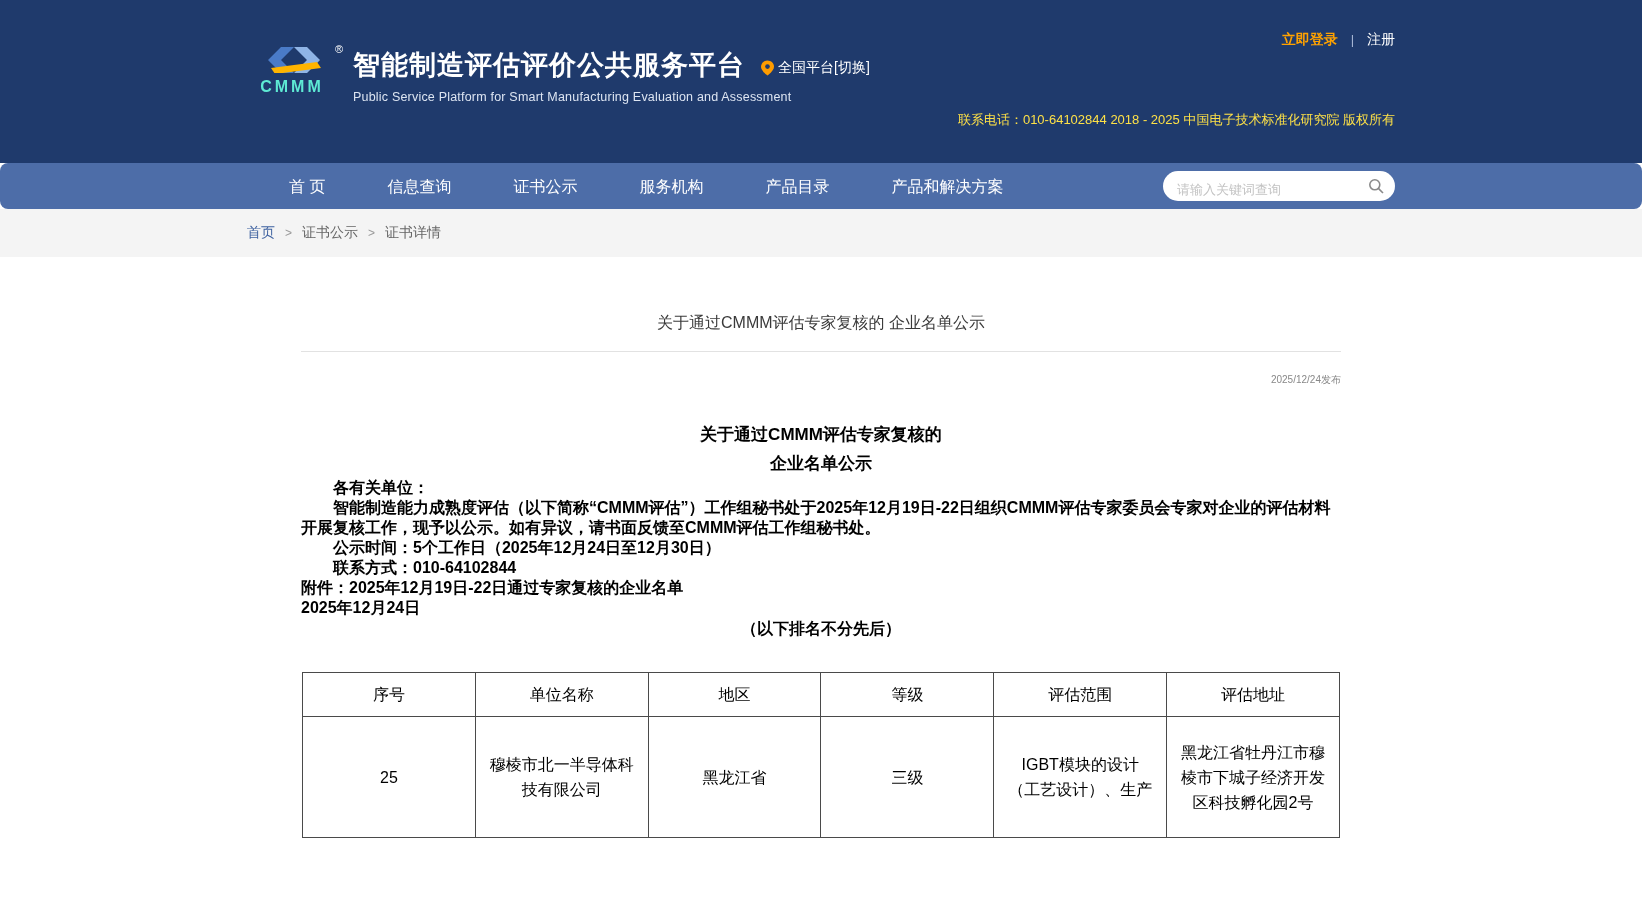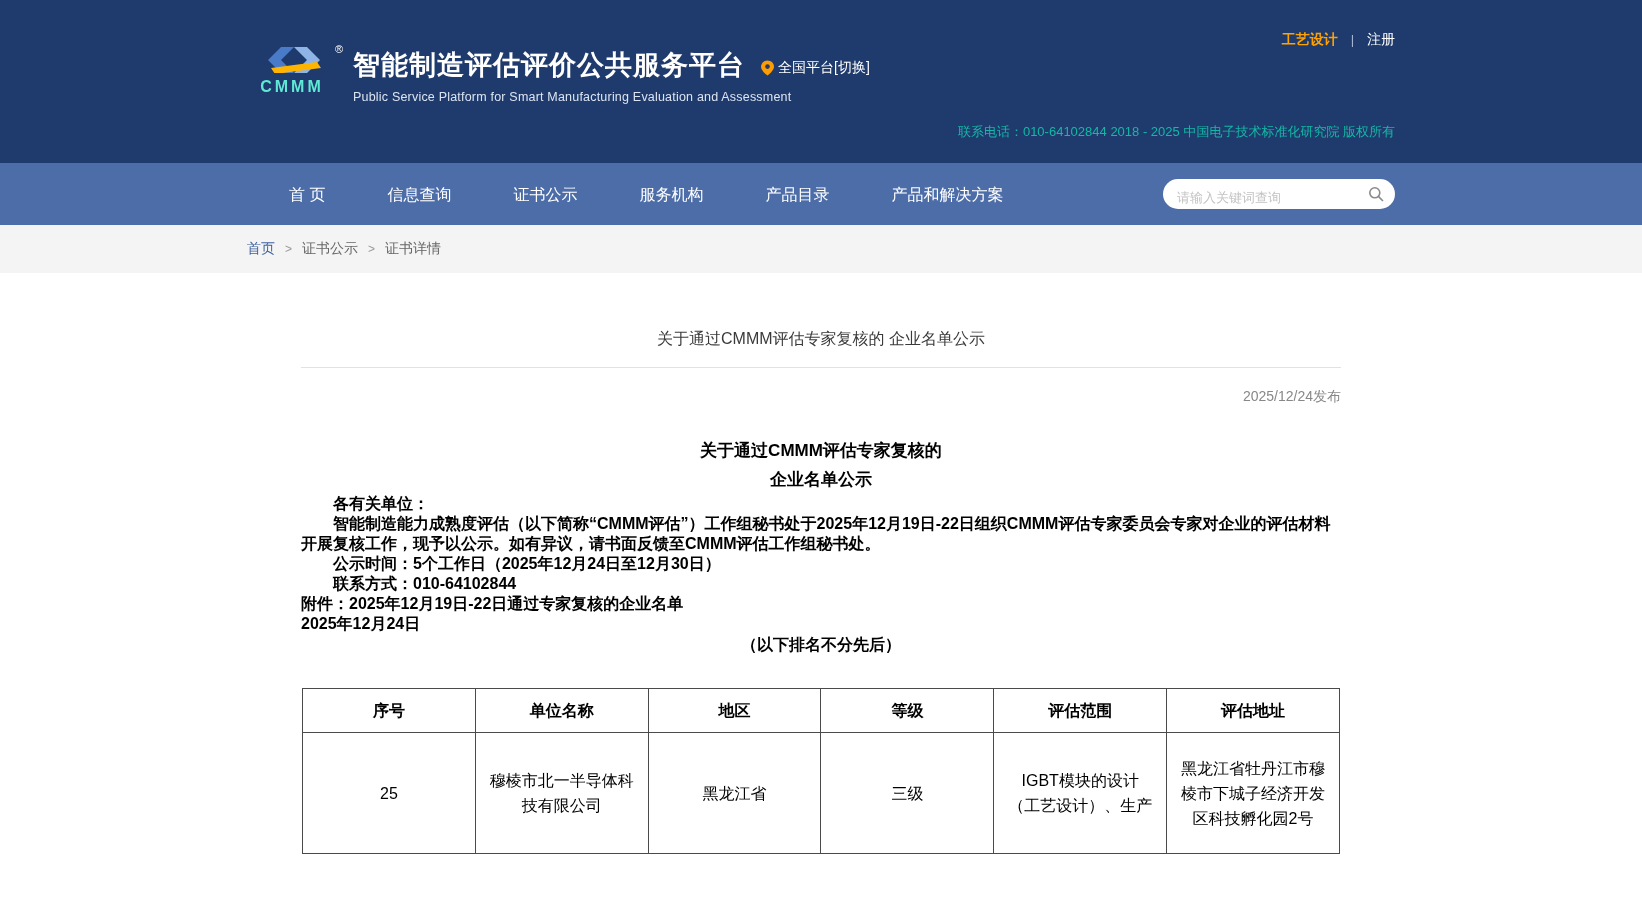--- a/index.html
+++ b/index.html
@@ -22,24 +22,24 @@
   .brand-row { position: absolute; left: 0; top: 47px; display: flex; align-items: flex-start; }
   .logo { width: 90px; position: relative; text-align: center; cursor: pointer; }
   .logo .reg { position: absolute; top: -4px; right: -6px; color: #fff; font-size: 11px; }
   .logo-text { color: #5eead4; font-weight: bold; font-size: 16px; letter-spacing: 3px; margin-top: 1px; }
   .brand-titles { margin-left: 16px; padding-top: 2px; }
   .title-row { display: flex; align-items: center; }
   .site-title { margin: 0; color: #fff; font-size: 27px; font-weight: bold; letter-spacing: 1px; line-height: 32px; }
   .platform-switch { display: flex; align-items: center; margin-left: 16px; color: #fff; font-size: 14px; cursor: pointer; margin-top: 6px; }
   .platform-switch svg { margin-right: 4px; }
   .site-subtitle { color: #dde5f2; font-size: 12.5px; margin-top: 9px; letter-spacing: 0.2px; }
-  .contact-line { position: absolute; right: 0; bottom: 22px; color: #14b8a6; font-size: 13px; margin-top: 36px; }
+  .contact-line { position: absolute; right: 0; bottom: 34px; color: #fde047; font-size: 13px; margin-top: 36px; }
 
   
-  .main-nav { background: #4d6da8; height: 62px; }
+  .main-nav { background: #4d6da8; height: 46px; border-radius: 8px; }
   .nav-inner { width: 1148px; margin: 0 auto; height: 100%; display: flex; align-items: center; justify-content: space-between; }
   .nav-items { list-style: none; margin: 0 0 0 42px; padding: 0; display: flex; gap: 62px; }
   .nav-items li { color: #fff; font-size: 16px; white-space: nowrap; cursor: pointer; line-height: 47px; }
   .search-box { position: relative; width: 232px; height: 30px; }
   .search-box input {
     width: 100%; height: 100%; border: none; border-radius: 15px;
     background: #fff; padding: 7px 36px 0 14px; font-size: 13px; color: #333; outline: none;
     font-family: "Liberation Sans", "DejaVu Sans", sans-serif;
   }
   .search-box input::placeholder { color: #c3c3c3; }
@@ -50,46 +50,46 @@
   .breadcrumb-inner { width: 1148px; margin: 0 auto; height: 100%; display: flex; align-items: center; font-size: 14px; color: #666; }
   .breadcrumb-inner .crumb-link { color: #3f62a0; cursor: pointer; }
   .breadcrumb-inner .crumb { color: #666; cursor: pointer; }
   .breadcrumb-inner .crumb-current { color: #666; text-align: right; }
   .breadcrumb-inner .bc-sep { color: #999; margin: 0 10px; font-size: 12px; }
 
   
   .article { width: 1040px; margin: 0 auto; padding-top: 56px; }
   .page-title { text-align: center; font-size: 16px; color: #3a3a3a; font-weight: normal; margin: 0; line-height: 20px; }
   .rule { border: none; border-top: 1px solid #e2e2e2; margin: 18px 0 0 0; }
-  .publish-date { text-align: right; color: #888; font-size: 14px; margin-top: 20px; line-height: 16px; }
+  .publish-date { text-align: right; color: #888; font-size: 10px; margin-top: 20px; line-height: 16px; }
   .doc-heading { text-align: center; font-weight: bold; font-size: 17px; color: #000; line-height: 29px; margin-top: 32px; }
   .doc-body { font-size: 16px; line-height: 20px; color: #000; margin-top: 0; font-weight: bold; }
   .doc-body p { margin: 0; }
   .indent { text-indent: 2em; }
   .right-align { text-align: left; }
   .center { text-align: center; }
   .list-note { line-height: 22px; }
 
   
   .cert-table { width: 1038px; margin: 32px auto 0 auto; border-collapse: collapse; table-layout: fixed; }
   .cert-table th, .cert-table td {
     border: 1px solid #4a4a4a; text-align: center; vertical-align: middle;
     font-size: 16px; color: #000; padding: 6px 12px; line-height: 25px;
     word-break: break-all;
   }
-  .cert-table th { height: 44px; font-weight: bold; padding: 0 4px; }
+  .cert-table th { height: 44px; font-weight: normal; padding: 0 4px; }
   .cert-table td { height: 121px; }
 </style>
 </head>
 <body>
 
 <header class="site-header">
   <div class="header-inner">
     <div class="auth-links">
-      <a class="login">工艺设计</a>
+      <a class="login">立即登录</a>
       <span class="sep">|</span>
       <a class="register">注册</a>
     </div>
 
     <div class="brand-row">
       <div class="logo">
         <span class="reg">®</span>
         <svg width="66" height="26" viewBox="0 0 66 26">
           <polygon points="22,0 35,0 22,13 35,26 22,26 9,13" fill="#4a7bc8"></polygon>
           <polygon points="35,0 48,0 61,13 48,26 35,26 48,13" fill="#8fb4e6"></polygon>

